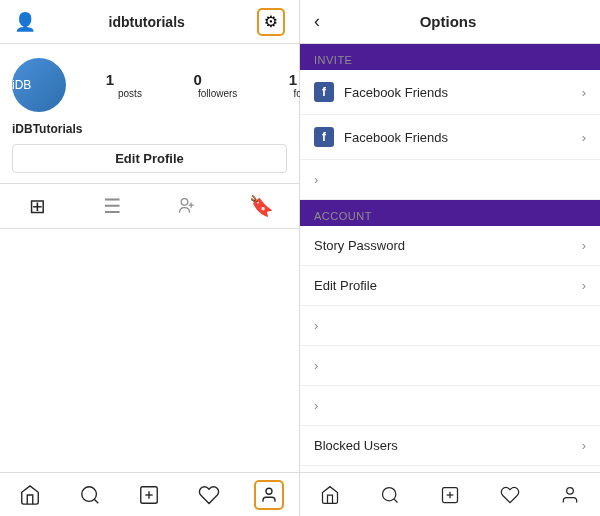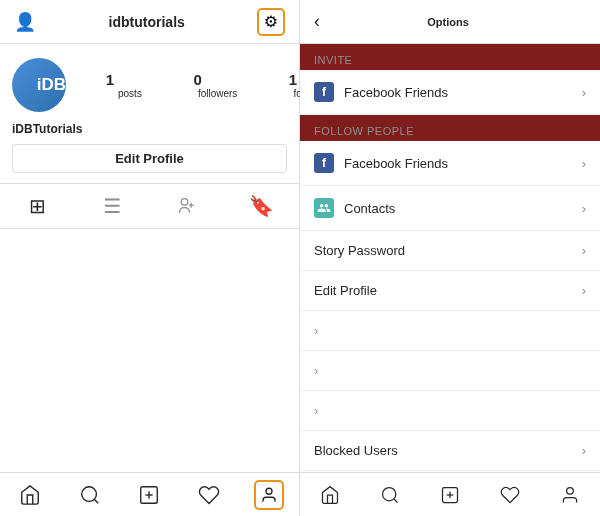--- a/index.html
+++ b/index.html
@@ -60,24 +60,24 @@
       gap: 12px;
     }
 
     .avatar {
       width: 54px;
       height: 54px;
       border-radius: 50%;
       background: linear-gradient(135deg, #4a90d9 0%, #2c6fad 100%);
       display: flex;
       align-items: center;
-      justify-content: flex-end;
+      justify-content: flex-start;
       color: #fff;
-      font-size: 17px;
-      font-weight: 700;
+      font-size: 12px;
+      font-weight: 400;
       flex-shrink: 0;
     }
 
     .profile-stats {
       display: flex;
       gap: 16px;
     }
 
     .stat-item {
       display: flex;
@@ -182,40 +182,40 @@
       gap: 8px;
     }
 
     .back-arrow {
       font-size: 18px;
       color: #262626;
       cursor: pointer;
     }
 
     .right-header-title {
-      font-size: 11px;
+      font-size: 15px;
       font-weight: 600;
       color: #262626;
       flex: 1;
       text-align: center;
       margin-right: 18px;
     }
 
     .options-list {
       flex: 1;
       overflow-y: auto;
     }
 
     .section-header {
       padding: 10px 14px 4px;
       font-size: 11px;
       color: #8e8e8e;
       text-transform: uppercase;
       letter-spacing: 0.5px;
-      background: #7f1d1d;
+      background: #4c1d95;
     }
 
     .menu-item {
       display: flex;
       align-items: center;
       justify-content: space-between;
       padding: 12px 14px;
       border-bottom: 1px solid #efefef;
       cursor: pointer;
     }
@@ -374,40 +374,32 @@
 
     <div class="section-header">INVITE</div>
     <div class="menu-item">
       <div class="menu-item-left">
         <div class="fb-icon">f</div>
         <span class="menu-item-text">Facebook Friends</span>
       </div>
       <span class="chevron">›</span>
     </div>
 
-    <div class="section-header">FOLLOW PEOPLE</div>
     <div class="menu-item">
       <div class="menu-item-left">
         <div class="fb-icon">f</div>
         <span class="menu-item-text">Facebook Friends</span>
       </div>
       <span class="chevron">›</span>
     </div>
     <div class="menu-item">
-      <div class="menu-item-left">
-        <div class="contacts-icon">
-          <svg width="14" height="14" viewBox="0 0 24 24" fill="white">
-            <path d="M16 11c1.66 0 2.99-1.34 2.99-3S17.66 5 16 5c-1.66 0-3 1.34-3 3s1.34 3 3 3zm-8 0c1.66 0 2.99-1.34 2.99-3S9.66 5 8 5C6.34 5 5 6.34 5 8s1.34 3 3 3zm0 2c-2.33 0-7 1.17-7 3.5V19h14v-2.5c0-2.33-4.67-3.5-7-3.5zm8 0c-.29 0-.62.02-.97.05 1.16.84 1.97 1.97 1.97 3.45V19h6v-2.5c0-2.33-4.67-3.5-7-3.5z"></path>
-          </svg>
-        </div>
-        <span class="menu-item-text">Contacts</span>
-      </div>
-      <span class="chevron">›</span>
-    </div>
-
+      <span class="chevron">›</span>
+    </div>
+
+    <div class="section-header">ACCOUNT</div>
     <div class="menu-item">
       <span class="menu-item-text">Story Password</span>
       <span class="chevron">›</span>
     </div>
     <div class="menu-item">
       <span class="menu-item-text">Edit Profile</span>
       <span class="chevron">›</span>
     </div>
     <div class="menu-item">
       <span class="chevron">›</span>

